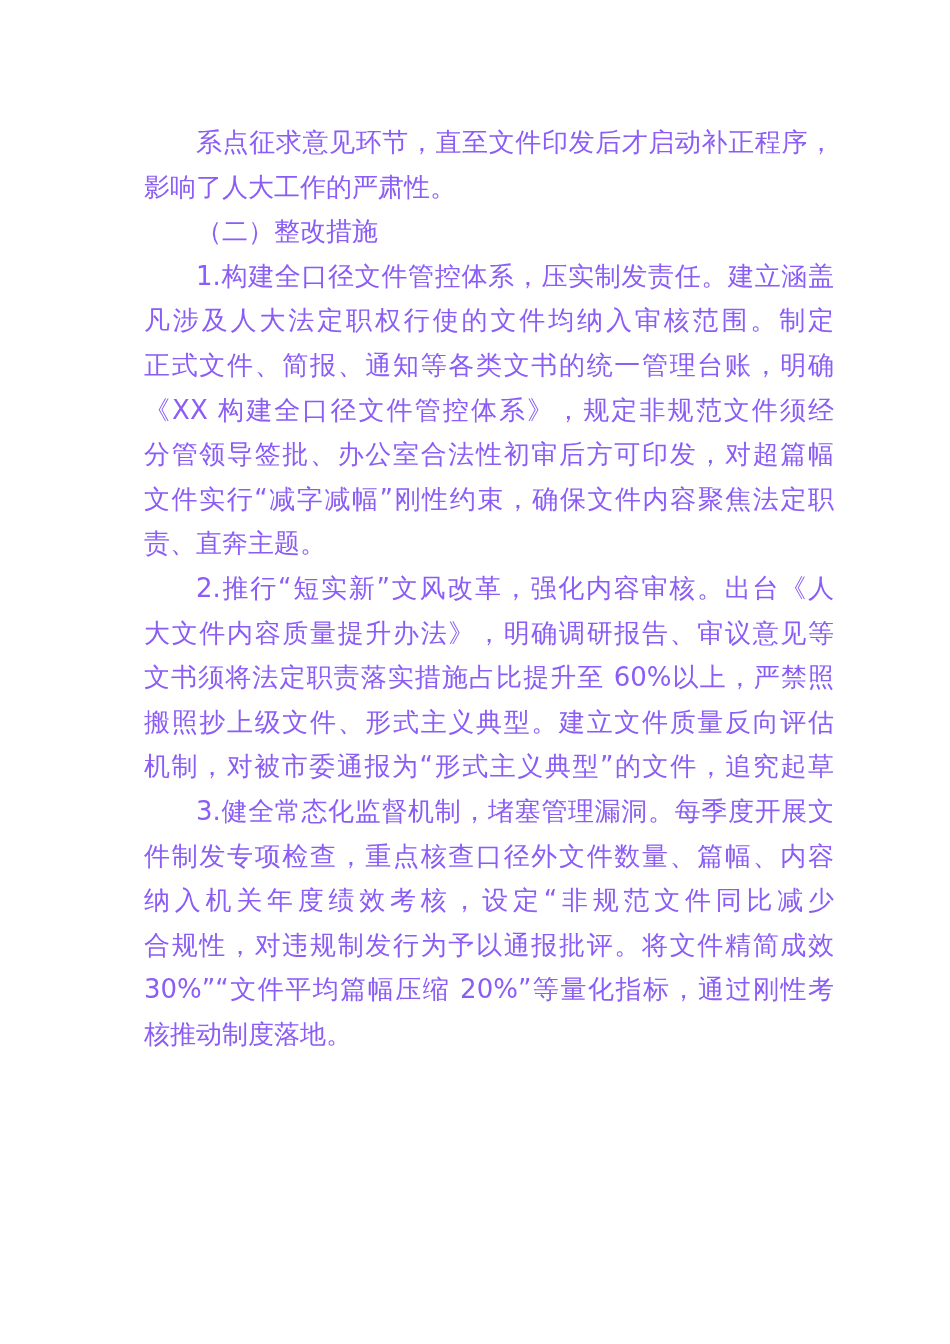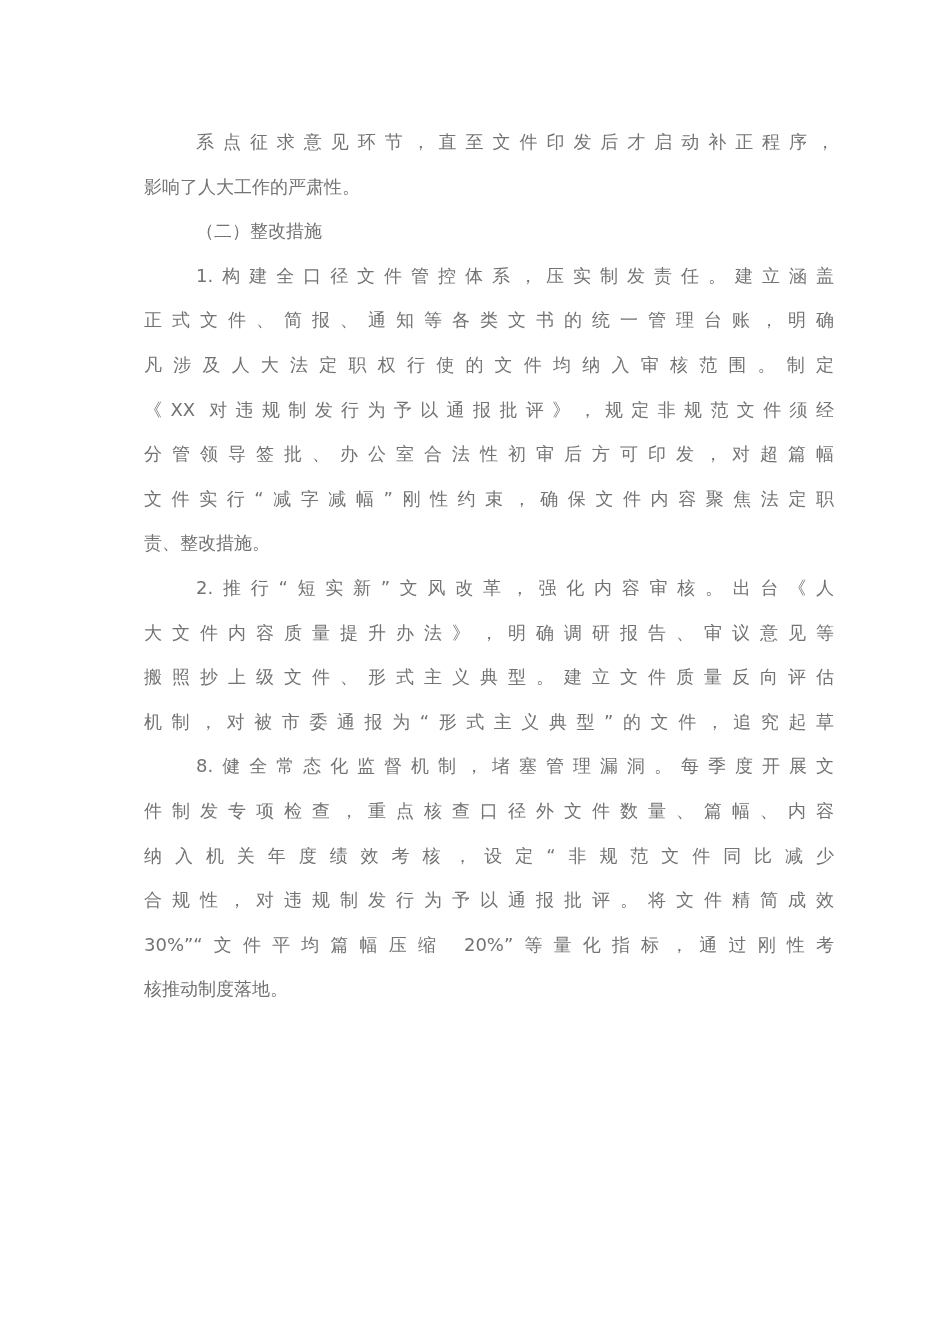--- a/index.html
+++ b/index.html
@@ -11,23 +11,23 @@
       width: 950px;
       height: 1344px;
       position: relative;
       overflow: hidden;
     }
     .page {
       position: absolute;
       left: 144px;
       top: 120px;
       width: 690px;
-      color: #737373;
+      color: #8b5cf6;
       font-family: "DejaVu Sans", sans-serif;
-      font-size: 18px;
+      font-size: 26px;
       line-height: 44.6px;
     }
     .line {
       display: block;
       white-space: nowrap;
       height: 44.6px;
     }
     .line.justify {
       text-align: justify;
       text-align-last: justify;
@@ -45,36 +45,37 @@
     <span class="line justify indent">系点征求意见环节，直至文件印发后才启动补正程序，</span>
     <span class="line">影响了人大工作的严肃性。</span>
   </div>
 
   <div>
     <span class="line indent">（二）整改措施</span>
   </div>
 
   <div>
     <span class="line justify indent">1.构建全口径文件管控体系，压实制发责任。建立涵盖</span>
+    <span class="line justify">凡涉及人大法定职权行使的文件均纳入审核范围。制定</span>
     <span class="line justify">正式文件、简报、通知等各类文书的统一管理台账，明确</span>
-    <span class="line justify">凡涉及人大法定职权行使的文件均纳入审核范围。制定</span>
-    <span class="line justify">《XX 对违规制发行为予以通报批评》，规定非规范文件须经</span>
+    <span class="line justify">《XX 构建全口径文件管控体系》，规定非规范文件须经</span>
     <span class="line justify">分管领导签批、办公室合法性初审后方可印发，对超篇幅</span>
     <span class="line justify">文件实行“减字减幅”刚性约束，确保文件内容聚焦法定职</span>
-    <span class="line">责、整改措施。</span>
+    <span class="line">责、直奔主题。</span>
   </div>
 
   <div>
     <span class="line justify indent">2.推行“短实新”文风改革，强化内容审核。出台《人</span>
     <span class="line justify">大文件内容质量提升办法》，明确调研报告、审议意见等</span>
+    <span class="line justify">文书须将法定职责落实措施占比提升至 60%以上，严禁照</span>
     <span class="line justify">搬照抄上级文件、形式主义典型。建立文件质量反向评估</span>
     <span class="line justify">机制，对被市委通报为“形式主义典型”的文件，追究起草</span>
   </div>
 
   <div>
-    <span class="line justify indent">8.健全常态化监督机制，堵塞管理漏洞。每季度开展文</span>
+    <span class="line justify indent">3.健全常态化监督机制，堵塞管理漏洞。每季度开展文</span>
     <span class="line justify">件制发专项检查，重点核查口径外文件数量、篇幅、内容</span>
     <span class="line justify">纳入机关年度绩效考核，设定“非规范文件同比减少</span>
     <span class="line justify">合规性，对违规制发行为予以通报批评。将文件精简成效</span>
     <span class="line justify">30%”“文件平均篇幅压缩 20%”等量化指标，通过刚性考</span>
     <span class="line">核推动制度落地。</span>
   </div>
 </div>
 
 </body></html>

